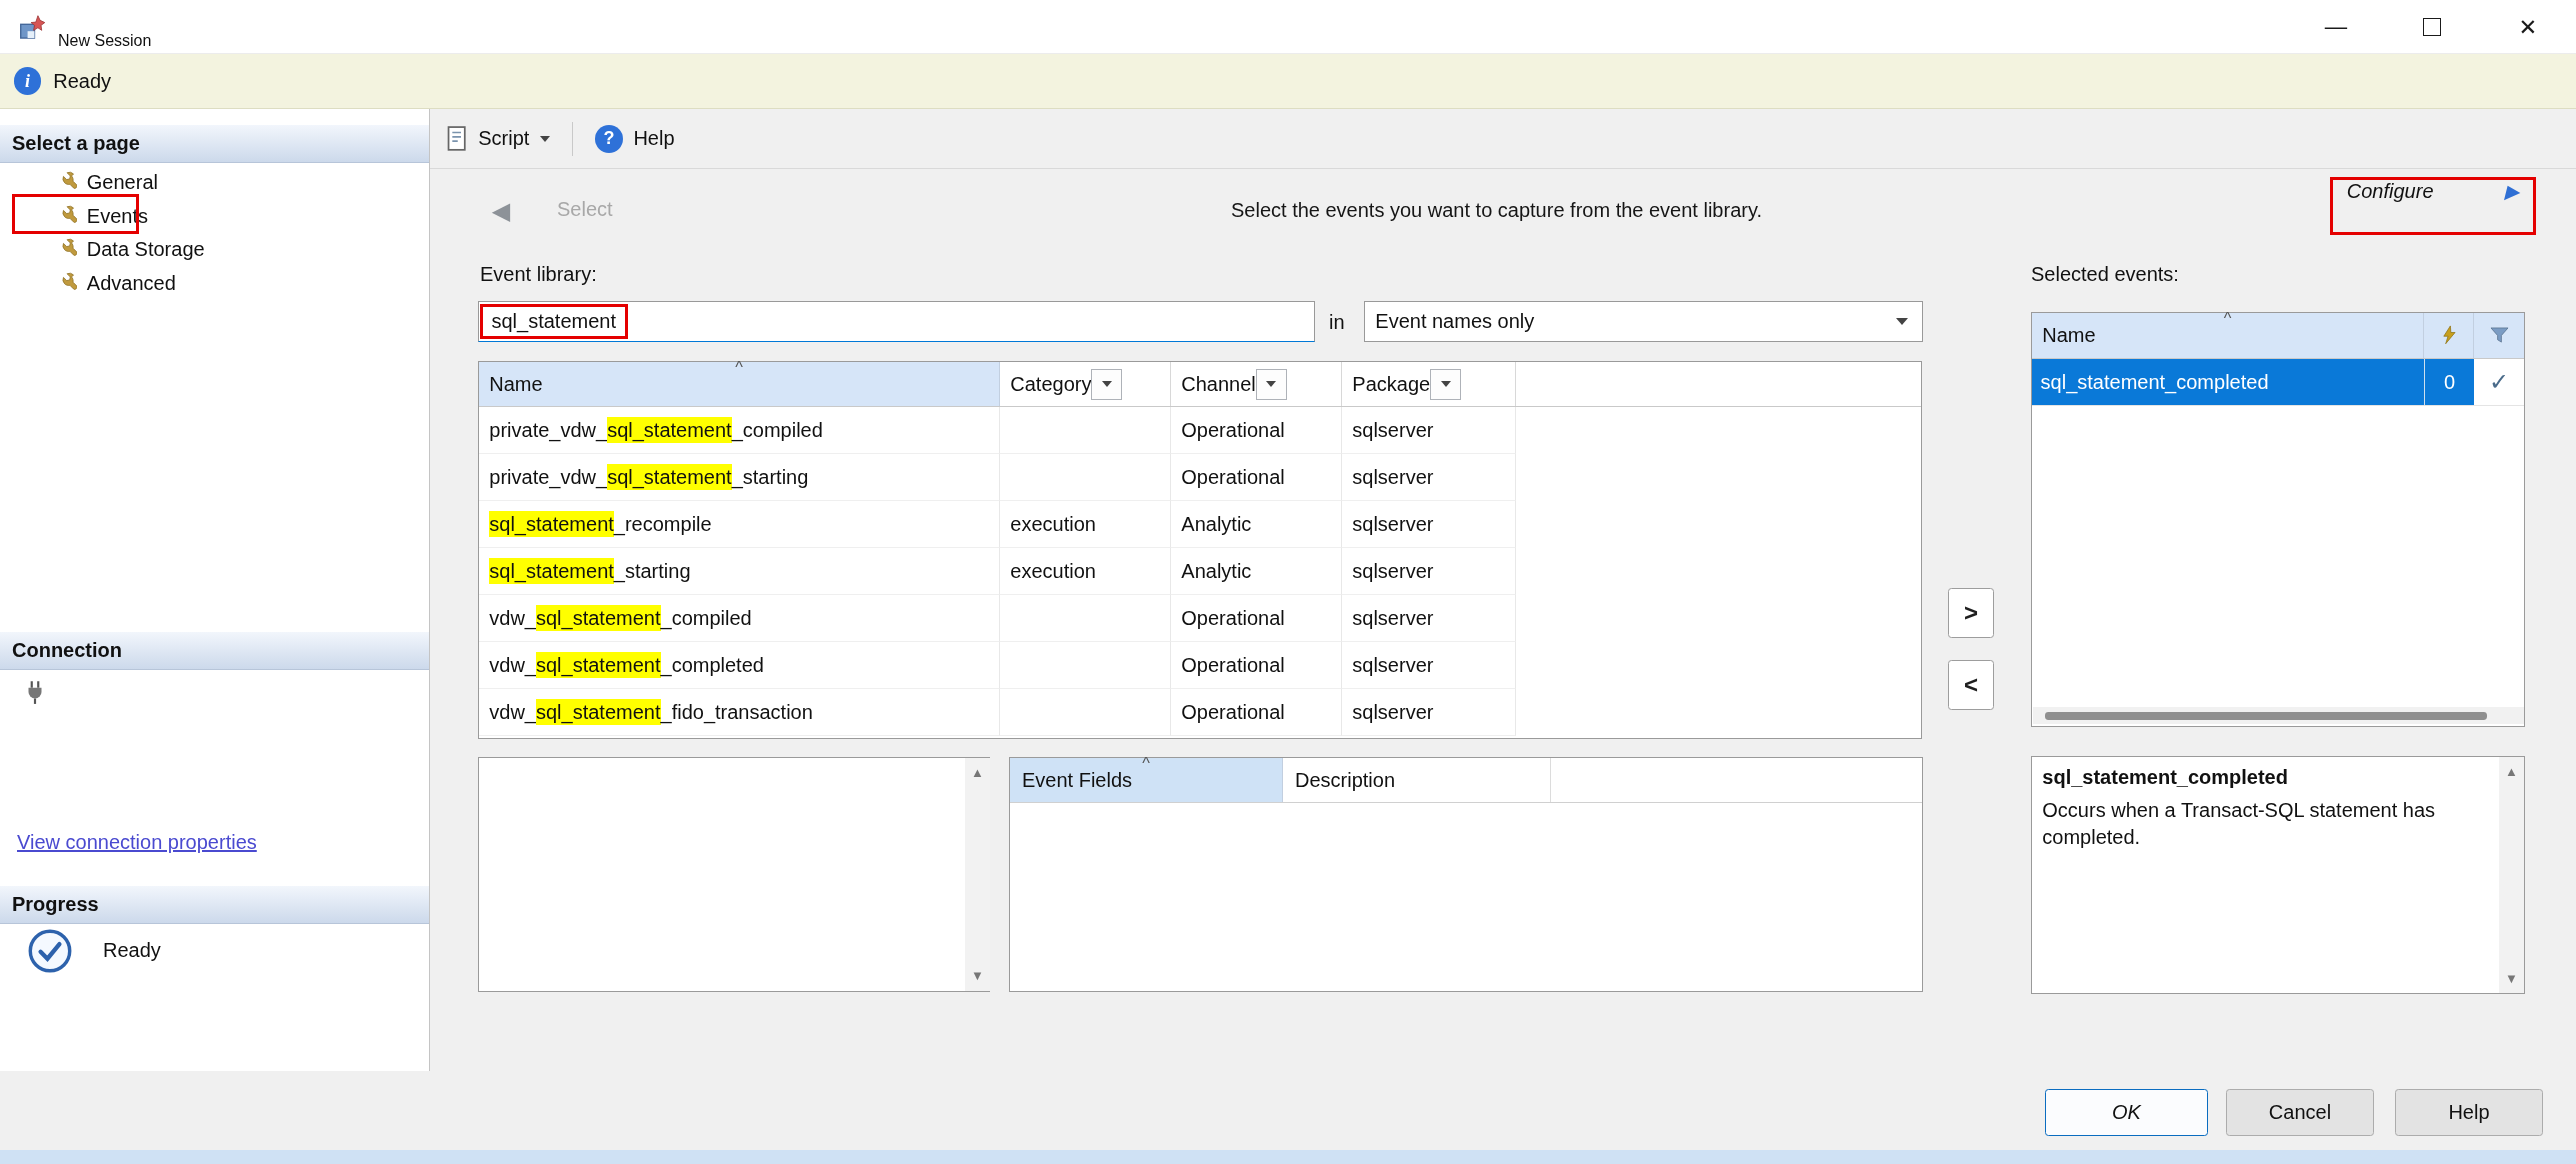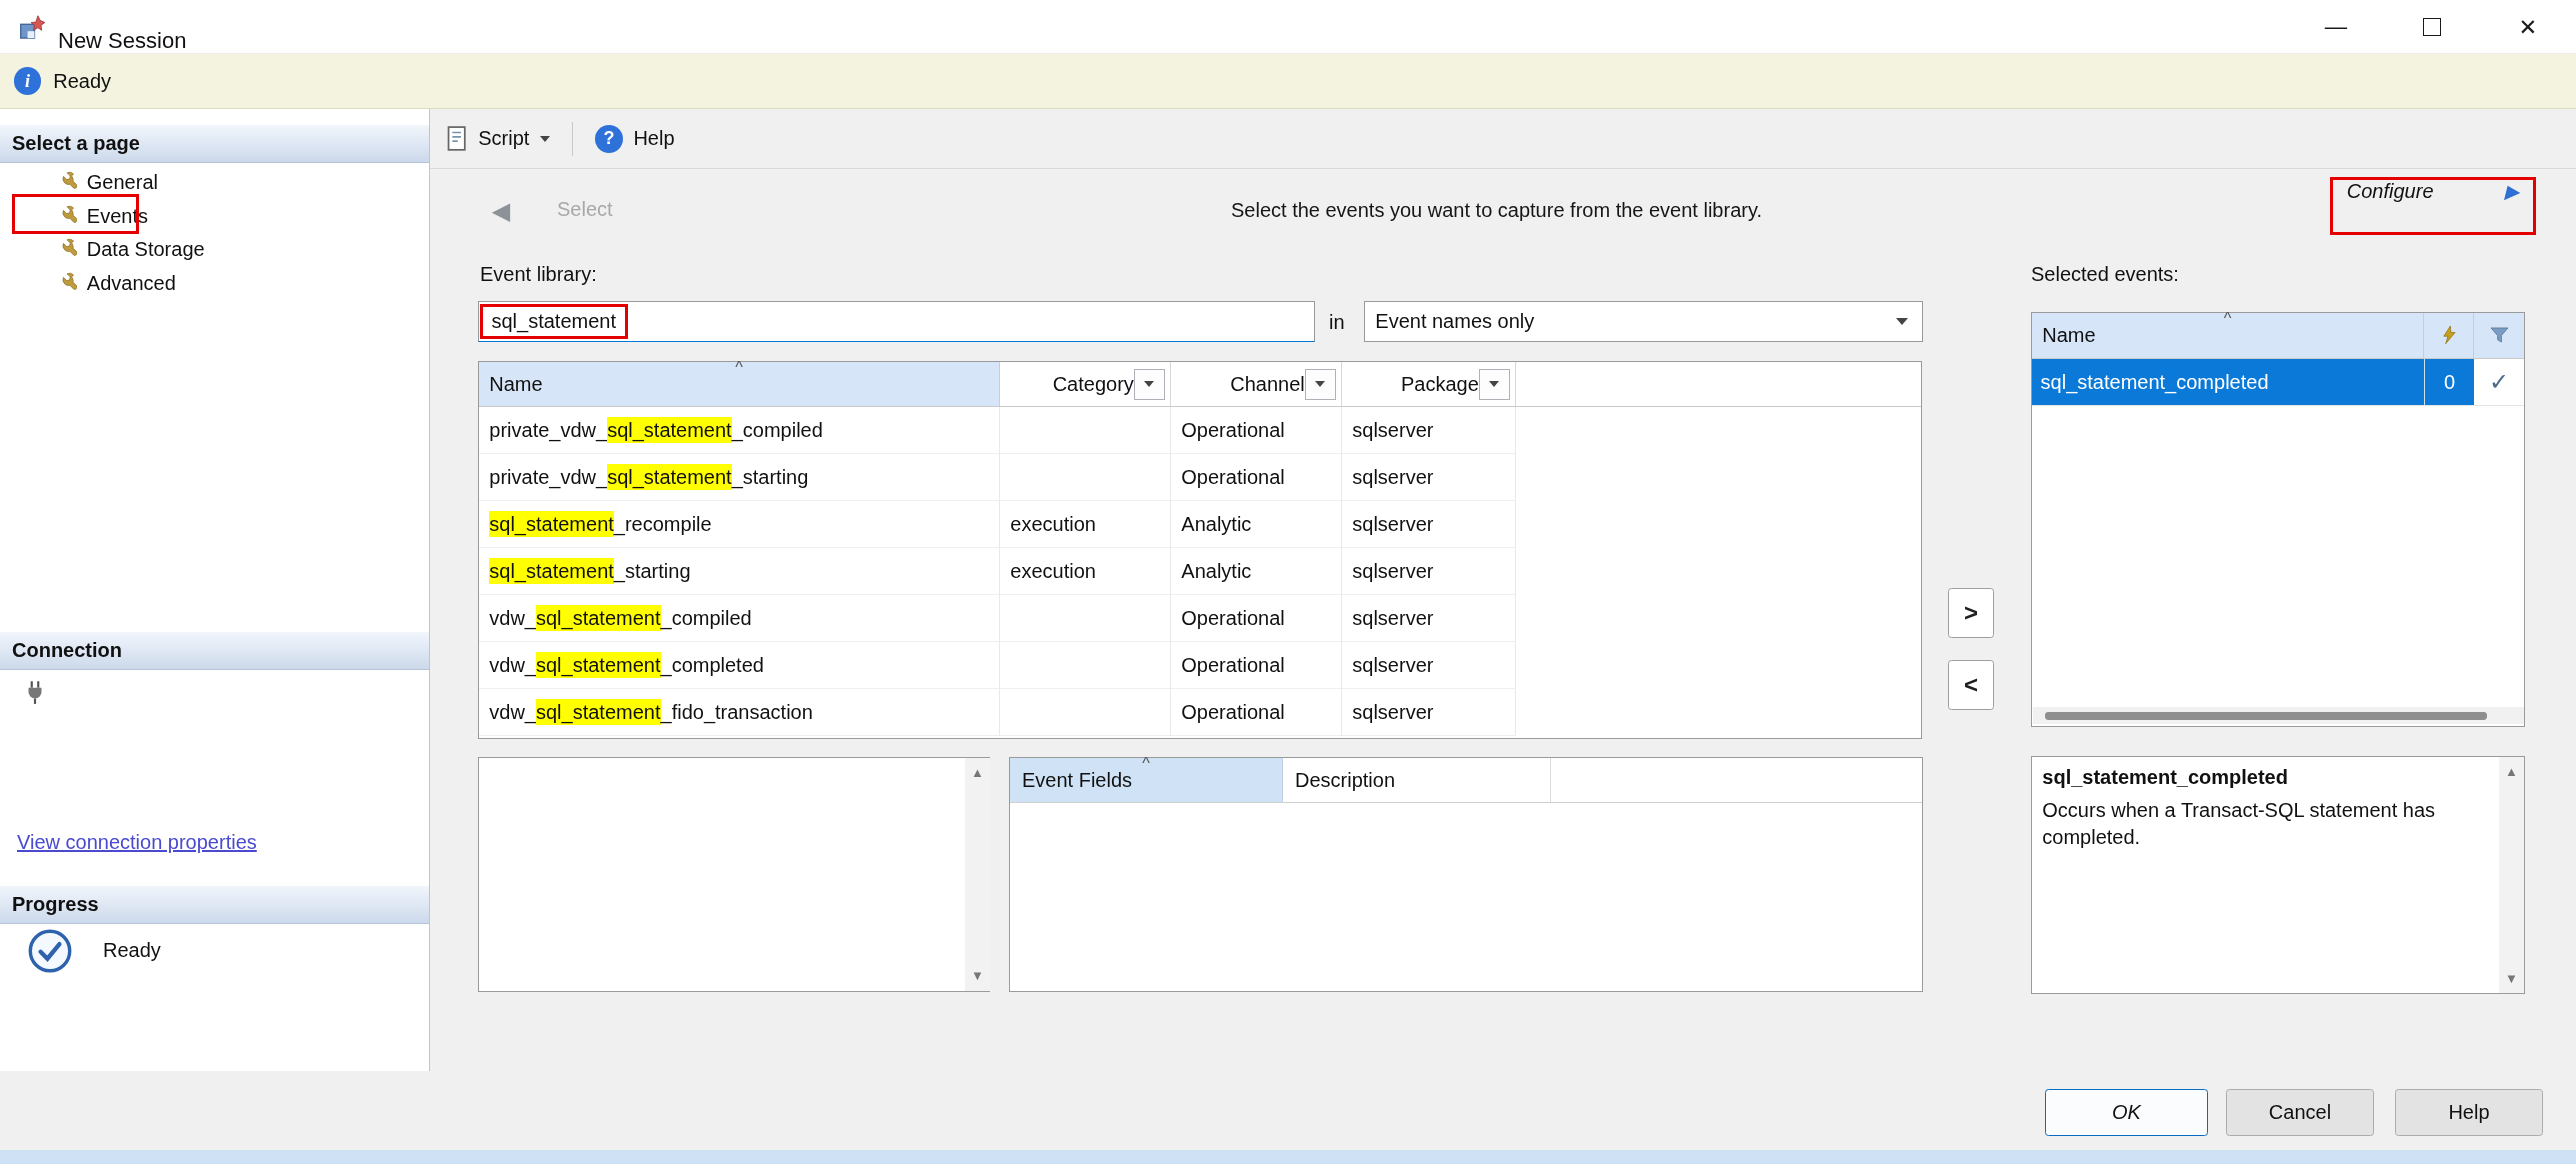--- a/index.html
+++ b/index.html
@@ -3,21 +3,21 @@
 <meta charset="utf-8">
 <style>
   html,body{margin:0;padding:0;background:#fff;}
   *{box-sizing:border-box;}
   #root{position:relative;width:2576px;height:1164px;background:#f0f0f0;outline:0.9px solid #9a9a9a;
         font-family:"Liberation Sans",sans-serif;font-size:20px;color:#111;overflow:hidden;}
   .abs{position:absolute;}
 
   
   .titlebar{position:absolute;left:0;top:0;width:2576px;height:54px;background:#fff;border-bottom:0.9px solid #ececec;display:flex;align-items:center;}
-  .title-text{margin-left:12px;font-size:22px;margin-top:28px;}
+  .title-text{margin-left:12px;font-size:16px;margin-top:28px;}
   .win-controls{position:absolute;right:0;top:0;height:54px;display:flex;}
   .win-btn{width:96px;height:54px;display:flex;align-items:center;justify-content:center;font-size:22.4px;color:#1a1a1a;}
   .max-glyph{width:18px;height:18px;border:1.7px solid #1a1a1a;display:inline-block;}
 
   
   .statusbar{position:absolute;left:0;top:54px;width:2576px;height:55px;background:#f3f3df;border-bottom:0.9px solid #ddddc2;display:flex;align-items:center;gap:12px;padding-left:13.8px;}
   .info-icon{width:27.5px;height:27.5px;border-radius:50%;background:#2e71d8;color:#fff;display:flex;align-items:center;justify-content:center;font-weight:bold;font-style:italic;font-size:18px;font-family:"Liberation Serif",serif;}
 
   
   .left-panel{position:absolute;left:0;top:109px;width:430px;height:962px;background:#fff;border-right:0.9px solid #c4c4c4;}
@@ -30,21 +30,21 @@
   .tb-sep{width:0.9px;height:34px;background:#c9c9c9;margin:0 12px;}
   .help-icon{width:28px;height:28px;border-radius:50%;background:#2e71d8;color:#fff;display:flex;align-items:center;justify-content:center;font-weight:bold;font-size:18px;}
   .tri-down{width:0;height:0;border-left:6.9px solid transparent;border-right:6.9px solid transparent;border-top:7.7px solid #444;}
   .tri-down.sm{border-left-width:5.2px;border-right-width:5.2px;border-top-width:6px;}
 
   
   .etbl{position:absolute;left:478px;top:361px;width:1444px;height:378px;background:#fff;border:0.9px solid #9a9a9a;display:flex;flex-direction:column;}
   .etbl-header{display:flex;height:45px;border-bottom:0.9px solid #c9c9c9;}
   .hcell{position:relative;display:flex;align-items:center;}
   .h-name{width:521px;background:#d6e5f8;border-right:0.9px solid #c2cfe0;padding-left:10.3px;}
-  .h-cat,.h-chan,.h-pkg{justify-content:flex-end;padding-left:10.3px;background:#fff;border-right:0.9px solid #d8d8d8;}
+  .h-cat,.h-chan,.h-pkg{justify-content:flex-start;padding-left:10.3px;background:#fff;border-right:0.9px solid #d8d8d8;}
   .h-cat{width:171px;}.h-chan{width:171px;}.h-pkg{width:174px;}
   .h-fill{flex:1;background:#fff;}
   .caret{position:absolute;top:-2.6px;left:50%;transform:translateX(-50%);font-size:16.3px;color:#555;line-height:16.3px;}
   .combo{width:31px;height:31px;border:0.9px solid #aeb2b8;background:#fdfdfd;display:flex;align-items:center;justify-content:center;margin-right:5.2px;}
   .erow{display:flex;height:47px;}
   .ecell{display:flex;align-items:center;padding-left:10.3px;border-right:0.9px solid #e8e8e8;border-bottom:0.9px solid #efefef;}
   .ename{width:521px;}.ecat{width:171px;}.echan{width:171px;}.epkg{width:174px;}
   .efill{flex:1;}
   .hl{background:#ffff00;padding:1.7px 0;}
 

